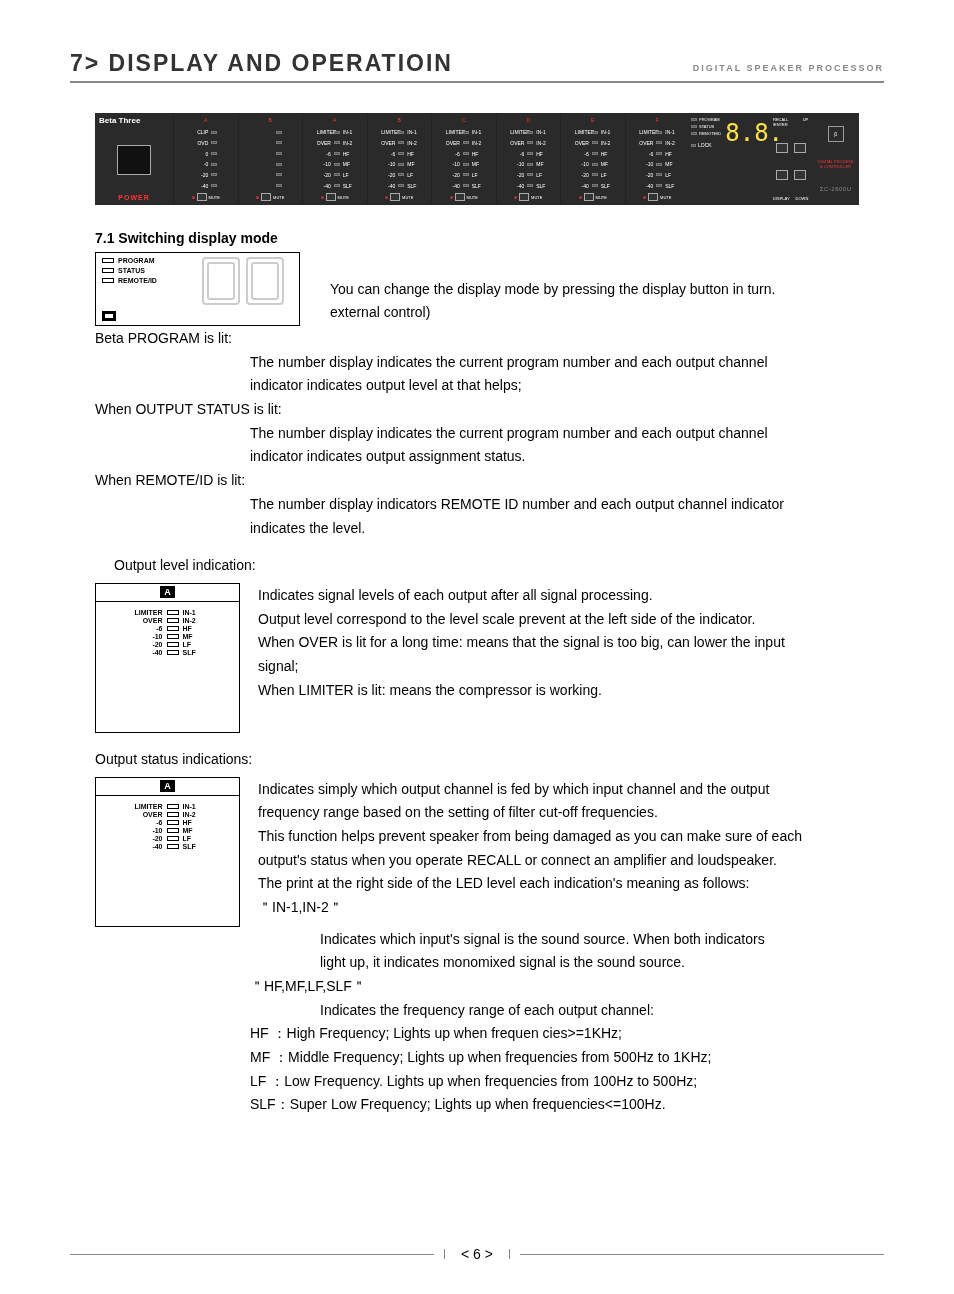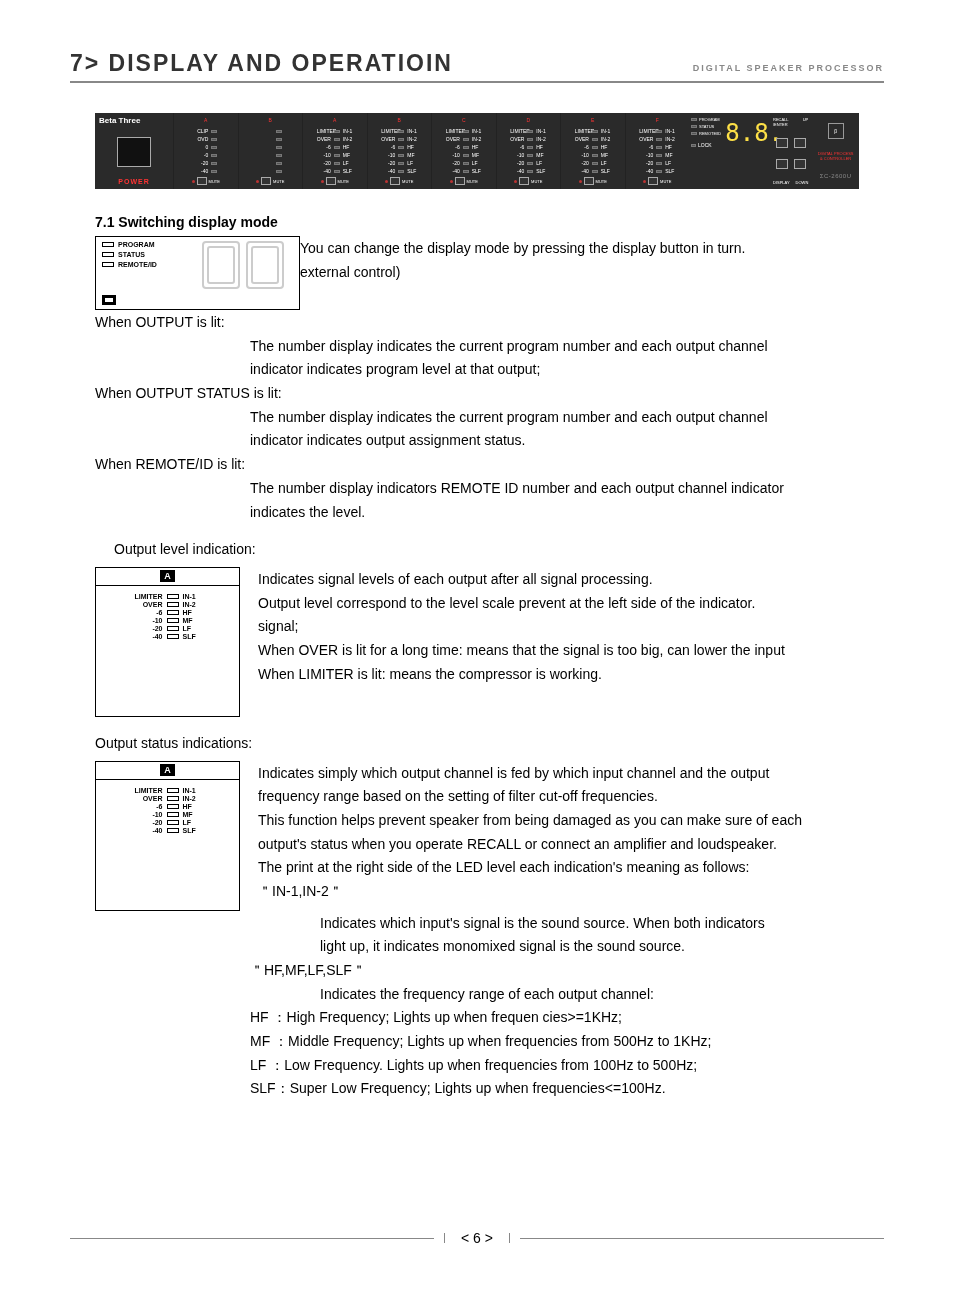--- a/index.html
+++ b/index.html
@@ -1,21 +1,21 @@
 <!DOCTYPE html>
 <html><head>
 <meta charset="utf-8">
 <style>
   * { box-sizing: border-box; margin: 0; padding: 0; }
   body { font-family: Arial, Helvetica, sans-serif; background: #fff; color: #000; width: 954px; margin: 0 auto; padding: 50px 70px 40px 70px; }
   .header-row { display: flex; justify-content: space-between; align-items: baseline; border-bottom: 2px solid #888; padding-bottom: 4px; margin-bottom: 30px; }
   .header-title { font-size: 23px; font-weight: bold; font-family: "Arial Black", Arial, sans-serif; letter-spacing: 2px; color: #333; }
   .header-sub { font-size: 9px; color: #888; letter-spacing: 2px; font-weight: bold; }
   .panel-wrap { margin: 0 25px 25px 25px; }
-  .panel { background: #2a2a2a; color: #fff; width: 100%; height: 76px; display: flex; font-size: 5px; }
+  .panel { background: #2a2a2a; color: #fff; width: 100%; height: 92px; display: flex; font-size: 5px; }
   .panel .left { width: 78px; display:flex; flex-direction:column; }
   .panel .brand { font-size: 8px; font-weight: bold; padding: 3px 4px; text-align: left; }
   .panel .screen { flex:1; display:flex; align-items:center; justify-content:center; }
   .panel .screen-inner { width: 34px; height: 30px; border:1px solid #aaa; background:#111; }
   .panel .power { color:#f33; font-size:7px; font-weight:bold; text-align:center; padding:2px 0 4px; letter-spacing:1px; }
   .panel .mid { flex:1; display:flex; }
   .panel .col { flex:1; border-left:1px solid #222; padding:4px 2px 2px; display:flex; flex-direction:column; position:relative; }
   .panel .col-head { height:8px; color:#f33; font-size:5px; text-align:center; }
   .panel .leds { flex:1; display:flex; flex-direction:column; justify-content:space-around; padding:2px 0; }
   .panel .ledrow { display:flex; justify-content:center; gap:3px; align-items:center; }
@@ -38,21 +38,21 @@
   .panel .btns-grid .brow { display:flex; gap:6px; justify-content:center; }
   .panel .btns-grid .lblrow { display:flex; gap:6px; justify-content:center; font-size:4px;}
   .panel .btns-grid .sq { width:12px; height:10px; border:1px solid #aaa; background:#333; }
   .panel .logo { display:flex; flex-direction:column; align-items:center; justify-content:space-around; padding:4px; width:50px;}
   .panel .logo .b3 { width:16px; height:16px; border:1px solid #999; display:flex; align-items:center; justify-content:center;}
   .panel .logo .red { color:#f33; font-size:4px; text-align:center;}
   .panel .logo .mdl { color:#888; font-size:6px; letter-spacing:0.5px;}
 
   .section-head { font-size: 14px; font-weight: bold; margin: 12px 0 6px 25px; }
 
-  .mode-box-row { display:flex; align-items:flex-start; margin-left:25px; }
+  .mode-box-row { display:flex; align-items:flex-end; gap:30px; margin-left:25px; }
   .mode-box { width:205px; border:1px solid #000; padding:4px 6px 4px 6px; }
   .mode-box-inner { display:flex; gap:6px; }
   .mode-left { display:flex; flex-direction:column; gap:3px; width:85px; }
   .mode-left .row { display:flex; gap:4px; align-items:center; }
   .mode-left .row .led { width:12px; height:5px; border:1px solid #000; }
   .mode-left .row span { font-size:7px; font-weight:bold; }
   .mode-right { flex:1; display:flex; align-items:center; justify-content:center; gap:6px;}
   .mode-right .digit-outline { width:38px; height:48px; border:2px solid #ccc; border-radius:4px; position:relative; }
   .mode-right .digit-outline::before{ content:""; position:absolute; inset:3px; border:2px solid #ccc; border-radius:3px;}
   .mode-box .icon-row { margin-top:6px; display:flex; }
@@ -490,23 +490,23 @@
     <div class="icon-row">
         <div class="icon-sq"></div>
       </div>
   </div>
   <div style="flex:1;">
     <div class="para intro">You can change the display mode by pressing the display button in turn.</div>
     <div class="para intro">external control)</div>
   </div>
 </div>
 
-<div class="para lbl">When OUTPUT is lit:</div>
+<div class="para lbl">Beta PROGRAM is lit:</div>
 <div class="para indent">The number display indicates the current program number and each output channel</div>
-<div class="para indent">indicator indicates program level at that output;</div>
+<div class="para indent">indicator indicates output level at that helps;</div>
 <div class="para lbl">When OUTPUT STATUS is lit:</div>
 <div class="para indent">The number display indicates the current program number and each output channel</div>
 <div class="para indent">indicator indicates output assignment status.</div>
 <div class="para lbl">When REMOTE/ID is lit:</div>
 <div class="para indent">The number display indicators REMOTE ID number and each output channel indicator</div>
 <div class="para indent">indicates the level.</div>
 
 <div class="para lbl" style="margin-top:16px;margin-left:44px;">Output level indication:</div>
 <div class="flex-block">
   <div class="level-box">
@@ -542,22 +542,22 @@
       <div class="lr">
           <span class="l">-40</span>
           <span class="led"></span>
           <span class="r">SLF</span>
         </div>
     </div>
   </div>
   <div class="text-col">
     <div class="para">Indicates signal levels of each output after all signal processing.</div>
     <div class="para">Output level correspond to the level scale prevent at the left side of the indicator.</div>
+    <div class="para">When OVER is lit for a long time: means that the signal is too big,  can lower the input</div>
     <div class="para">signal;</div>
-    <div class="para">When OVER is lit for a long time: means that the signal is too big,  can lower the input</div>
     <div class="para">When LIMITER is lit:  means the compressor is working.</div>
   </div>
 </div>
 
 <div class="para lbl" style="margin-top:16px;">Output status indications:</div>
 <div class="flex-block">
   <div class="level-box">
     <div class="hdr">
         <span class="tag">A</span>
       </div>

